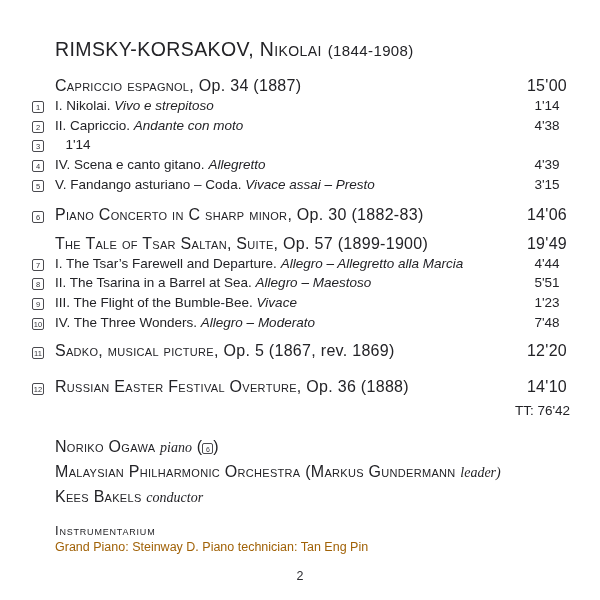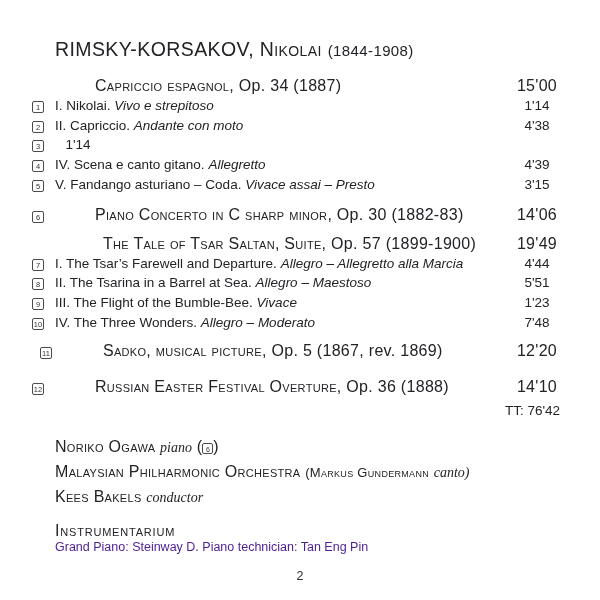--- a/index.html
+++ b/index.html
@@ -6,71 +6,71 @@
   .page {
     position: relative;
     width: 600px; height: 600px;
     background: #ffffff;
     font-family: "Liberation Sans", sans-serif;
     color: #232327;
     overflow: hidden;
   }
   .content {
     position: absolute;
-    left: 32px; right: 40px; top: 38px;
+    left: 32px; right: 30px; top: 38px;
   }
   
   .composer {
     margin: 0 0 13px 0;
     padding-left: 23px;
     font-size: 19.5px;
     font-weight: 400;
     letter-spacing: 0.4px;
     line-height: 23px;
     white-space: nowrap;
   }
   .sc { font-variant: small-caps; }
   .comp-dates { font-size: 15px; }
   
   .row { display: flex; align-items: baseline; }
   .numcol { flex: none; width: 23px; }
   .title { flex: 1 1 auto; min-width: 0; white-space: nowrap; }
   .dur { flex: none; text-align: center; min-width: 46px; }
   
-  .whead { line-height: 21px; font-size: 16px; letter-spacing: 0.3px; gap: 40px; }
+  .whead { line-height: 21px; font-size: 16px; letter-spacing: 0.3px; }
   .whead .dur { font-size: 16px; }
   
   .trow { line-height: 19.7px; font-size: 13.5px; }
   .trow .dur { font-size: 13.5px; }
   .numbox {
     display: inline-block;
     width: 12px; height: 12px;
     border: 1px solid #4a4a4f;
     border-radius: 2px;
     font-size: 7.5px; line-height: 12px;
     text-align: center;
     color: #333338;
     box-sizing: border-box;
     letter-spacing: 0;
   }
   .gap9  { margin-top: 9px; }
-  .gap8  { margin-top: 8px; margin-left: 8px; }
+  .gap8  { margin-top: 8px; }
   .gap15 { margin-top: 15px; }
   .tt-row { margin-top: 5px; line-height: 18px; font-size: 13.5px; }
   
   .credits { margin-top: 15px; padding-left: 23px; }
   .credit { line-height: 24px; font-size: 16px; letter-spacing: 0.3px; white-space: nowrap; }
   .credit i { font-size: 14px; letter-spacing: 0; font-family: Liberation Serif, serif; }
-  .note-sc { font-size: 13px; }
+  .note-sc { font-size: 16px; }
   .note-it { font-size: 12.5px; }
   .numbox.inline { width: 11px; height: 11px; line-height: 11px; font-size: 7px; }
   
   .instr { margin-top: 13px; padding-left: 23px; }
-  .instr-head { font-size: 16px; letter-spacing: 0.8px; line-height: 15px; }
-  .instr-text { font-size: 12.5px; line-height: 18px; color: #4c1d95; }
+  .instr-head { font-size: 13px; letter-spacing: 0.8px; line-height: 15px; }
+  .instr-text { font-size: 12.5px; line-height: 18px; color: #a16207; }
   
   .pagenum {
     position: absolute; bottom: 17px; left: 0; right: 0;
     text-align: center; font-size: 12.5px; color: #2b2b30;
   }
 </style>
 </head>
 <body>
 
 <div class="page">
@@ -152,21 +152,21 @@
       <span class="dur">14'10</span>
     </div>
 
     <div class="row tt-row">
       <span class="title"></span>
       <span class="dur">TT: 76'42</span>
     </div>
 
     <div class="credits">
       <div class="credit"><span class="sc">Noriko Ogawa</span> <i>piano</i> <span>(</span><span class="numbox inline">6</span><span>)</span></div>
-      <div class="credit"><span class="sc">Malaysian Philharmonic Orchestra</span> <span class="sc note-sc">(Markus Gundermann</span> <i class="note-it">canto)</i></div>
+      <div class="credit"><span class="sc">Malaysian Philharmonic Orchestra</span> <span class="sc note-sc">(Markus Gundermann</span> <i class="note-it">leader)</i></div>
       <div class="credit"><span class="sc">Kees Bakels</span> <i>conductor</i></div>
     </div>
 
     <div class="instr">
       <div class="sc instr-head">Instrumentarium</div>
       <div class="instr-text">Grand Piano: Steinway D. Piano technician: Tan Eng Pin</div>
     </div>
 
   </div>
 

